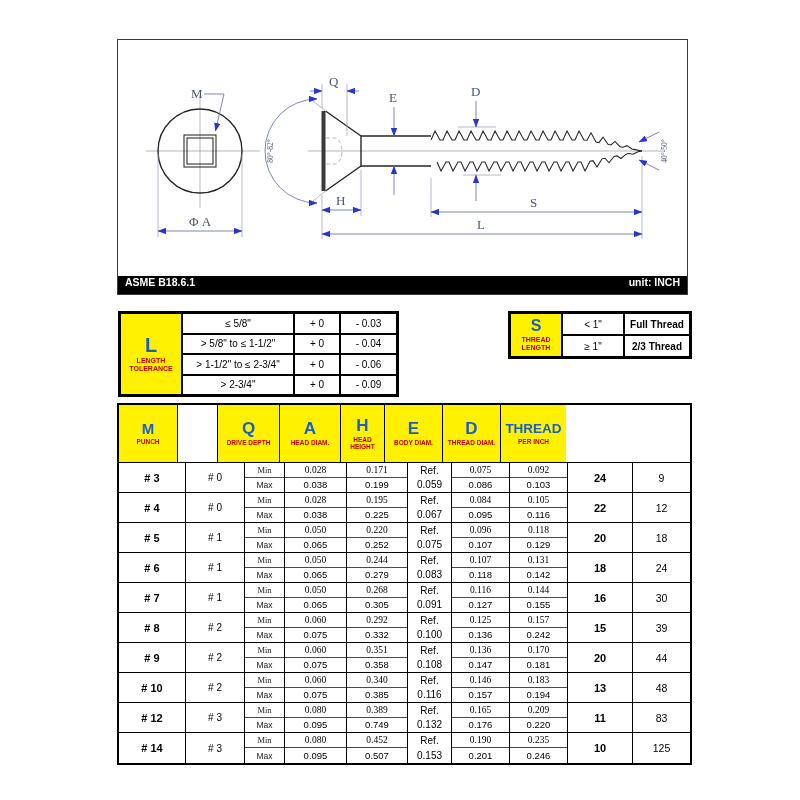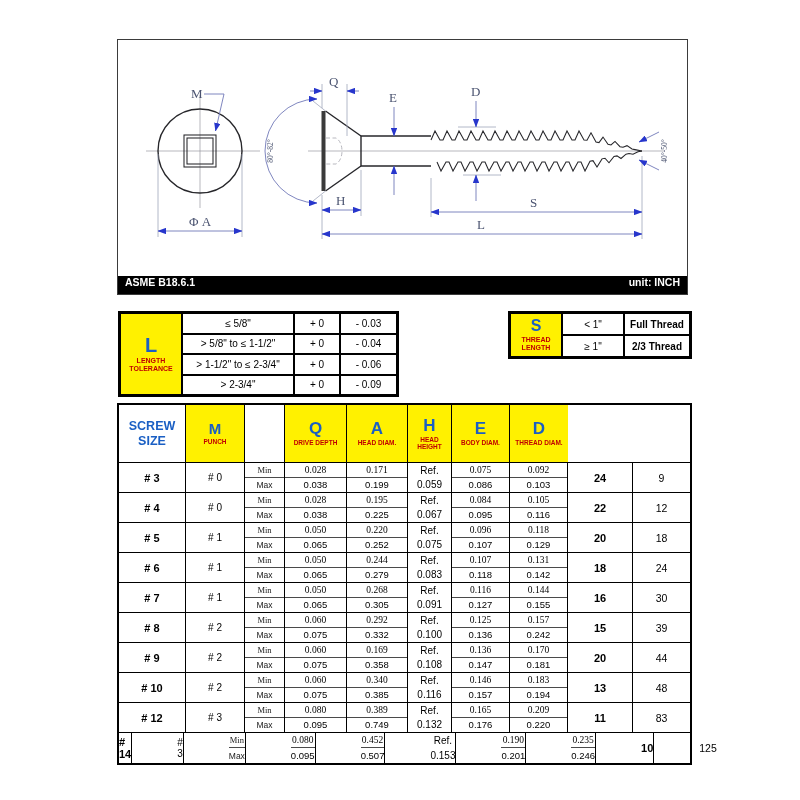--- a/index.html
+++ b/index.html
@@ -55,21 +55,21 @@
   .w-a{width:61px;} .w-h{width:44px;} .w-e{width:58px;} .w-d{width:58px;}
   .w-tpi{width:65px;} .w-str{flex:1;}
   .h-title{color:#1A5FC4;font-weight:bold;font-size:12.5px;line-height:1.15;width:52px;}
   .h-letter{color:#1A5FC4;font-weight:bold;font-size:17px;line-height:1;}
   .h-letter.md{font-size:15px;} .h-letter.sm{font-size:13.5px;}
   .h-cap{color:#C00000;font-weight:bold;font-size:6.5px;margin-top:3px;line-height:1;}
   .h-strline{color:#1A5FC4;font-weight:bold;font-size:10.5px;line-height:1.18;}
   .h-strline.tiny{font-size:7.5px;}
 
   .grp{display:flex;height:30px;box-sizing:border-box;border-bottom:1.5px solid #000;}
-  .grp:last-child{border-bottom:none;gap:45px;}
+  .grp:last-child{border-bottom:none;}
   .bc{box-sizing:border-box;border-right:1.5px solid #000;display:flex;flex-direction:column;}
   .bc:last-child{border-right:none;}
   .merged{align-items:center;justify-content:center;}
   .half{height:50%;display:flex;align-items:center;justify-content:center;font-size:9.5px;}
   .half.top{border-bottom:1px solid #4a4a4a;box-sizing:border-box;font-family:Liberation Serif, serif;}
   .mm{font-size:8.5px;color:#1a1a1a;}
   .size-txt{font-weight:bold;font-size:11px;}
   .punch-txt{font-size:10px;}
   .tpi-txt{font-weight:bold;font-size:11px;}
   .str-txt{font-size:10.5px;}
@@ -216,23 +216,20 @@
       <div class="sym-cap">THREAD LENGTH</div>
     </div>
     <div class="tc">&lt; 1"</div>
     <div class="tc tol-bold">Full Thread</div>
     <div class="tc">≥ 1"</div>
     <div class="tc tol-bold">2/3 Thread</div>
   </div>
 
   <div id="main-table">
     <div id="mt-header">
-      <div class="hcell white w-size">
-        <div class="h-title">SCREW SIZE</div>
-      </div>
       <div class="hcell w-punch">
         <div class="h-letter md">M</div>
         <div class="h-cap">PUNCH</div>
       </div>
       <div class="hcell white w-mm"></div>
       <div class="hcell w-q">
         <div class="h-letter">Q</div>
         <div class="h-cap">DRIVE DEPTH</div>
       </div>
       <div class="hcell w-a">
@@ -244,20 +241,24 @@
         <div class="h-cap">HEAD HEIGHT</div>
       </div>
       <div class="hcell w-e">
         <div class="h-letter">E</div>
         <div class="h-cap">BODY DIAM.</div>
       </div>
       <div class="hcell w-d">
         <div class="h-letter">D</div>
         <div class="h-cap">THREAD DIAM.</div>
       </div>
+      <div class="hcell w-tpi">
+        <div class="h-letter sm">THREAD</div>
+        <div class="h-cap">PER INCH</div>
+      </div>
     </div>
     <div id="table-body">
   <div class="grp">
     <div class="bc merged w-size">
       <span class="size-txt"># 3</span>
     </div>
     <div class="bc merged w-punch">
       <span class="punch-txt"># 0</span>
     </div>
     <div class="bc w-mm">
@@ -496,21 +497,21 @@
     </div>
     <div class="bc w-mm">
       <div class="half top mm">Min</div>
       <div class="half mm">Max</div>
     </div>
     <div class="bc w-q">
       <div class="half top">0.060</div>
       <div class="half">0.075</div>
     </div>
     <div class="bc w-a">
-      <div class="half top">0.169</div>
+      <div class="half top">0.351</div>
       <div class="half">0.358</div>
     </div>
     <div class="bc w-h">
       <div class="href-line">Ref.</div>
       <div class="href-line">0.108</div>
     </div>
     <div class="bc w-e">
       <div class="half top">0.136</div>
       <div class="half">0.147</div>
     </div>

